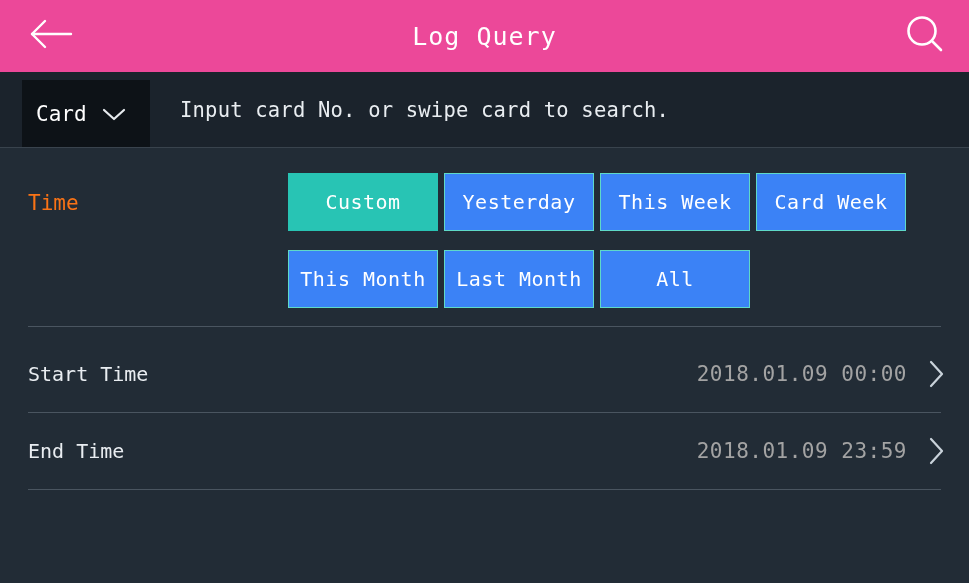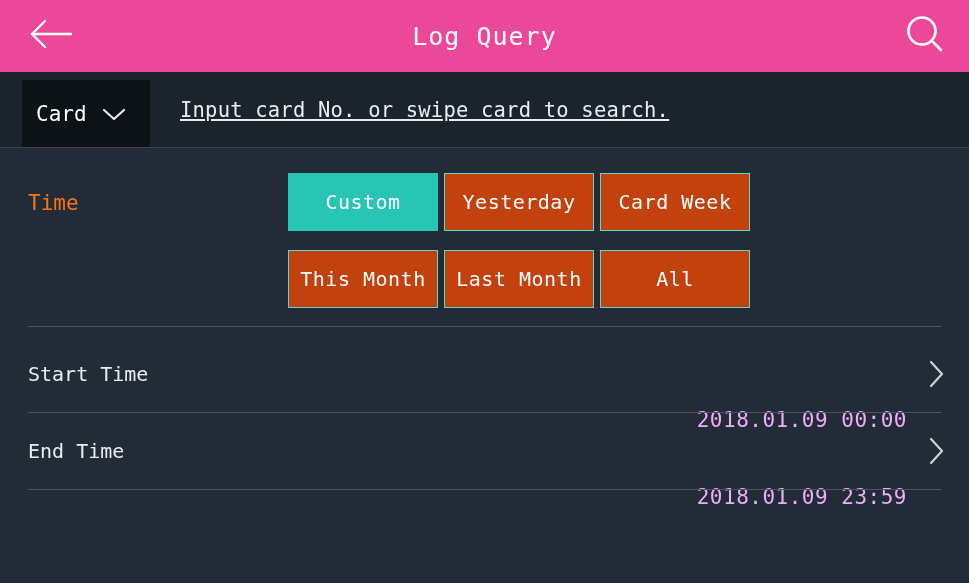--- a/index.html
+++ b/index.html
@@ -99,21 +99,20 @@
     position: absolute;
     left: 180px;
     top: 0;
     height: 76px;
     display: flex;
     align-items: center;
     font-size: 20.5px;
     color: #e9edf1;
     letter-spacing: 0.2px;
     white-space: nowrap;
-    text-decoration: underline;
   }
   .searchrow-underline {
     position: absolute;
     left: 0;
     top: 147px;
     width: 969px;
     height: 1px;
     background: #39434d;
   }
 
@@ -145,21 +144,21 @@
   .tbtn {
     height: 58px;
     box-sizing: border-box;
     display: flex;
     align-items: center;
     justify-content: center;
     font-size: 20px;
     letter-spacing: 0.5px;
     color: #ffffff;
     border: 1.6px solid #5fd9c8;
-    background: #c2410c;
+    background: #3b82f6;
     cursor: pointer;
     white-space: nowrap;
   }
   .tbtn.active {
     background: #28c4b4;
     border-color: #28c4b4;
     color: #ffffff;
   }
   .w150 { width: 150px; }
 
@@ -188,24 +187,23 @@
     font-size: 20px;
     color: #e9edf1;
     white-space: nowrap;
   }
   .timerow-value {
     position: absolute;
     right: 62px;
     top: 50%;
     transform: translateY(-50%);
     font-size: 21px;
-    color: #f0abfc;
+    color: #a3a3a3;
     white-space: nowrap;
     letter-spacing: 0.5px;
-    margin-top: 46px;
   }
   .timerow-chev {
     position: absolute;
     right: 20px;
     top: 50%;
     transform: translateY(-50%);
     width: 26px;
     height: 30px;
     display: flex;
     align-items: center;
@@ -255,20 +253,21 @@
   </div>
   <div class="searchrow-underline"></div>
 
   <div class="time-section">
     <div class="time-label">Time</div>
 
     <div class="btn-grid">
       <div class="btn-row">
         <div class="tbtn active w150">Custom</div>
         <div class="tbtn w150">Yesterday</div>
+        <div class="tbtn w150">This Week</div>
         <div class="tbtn w150">Card Week</div>
       </div>
       <div class="btn-row">
         <div class="tbtn w150">This Month</div>
         <div class="tbtn w150">Last Month</div>
         <div class="tbtn w150">All</div>
       </div>
     </div>
   </div>
 

